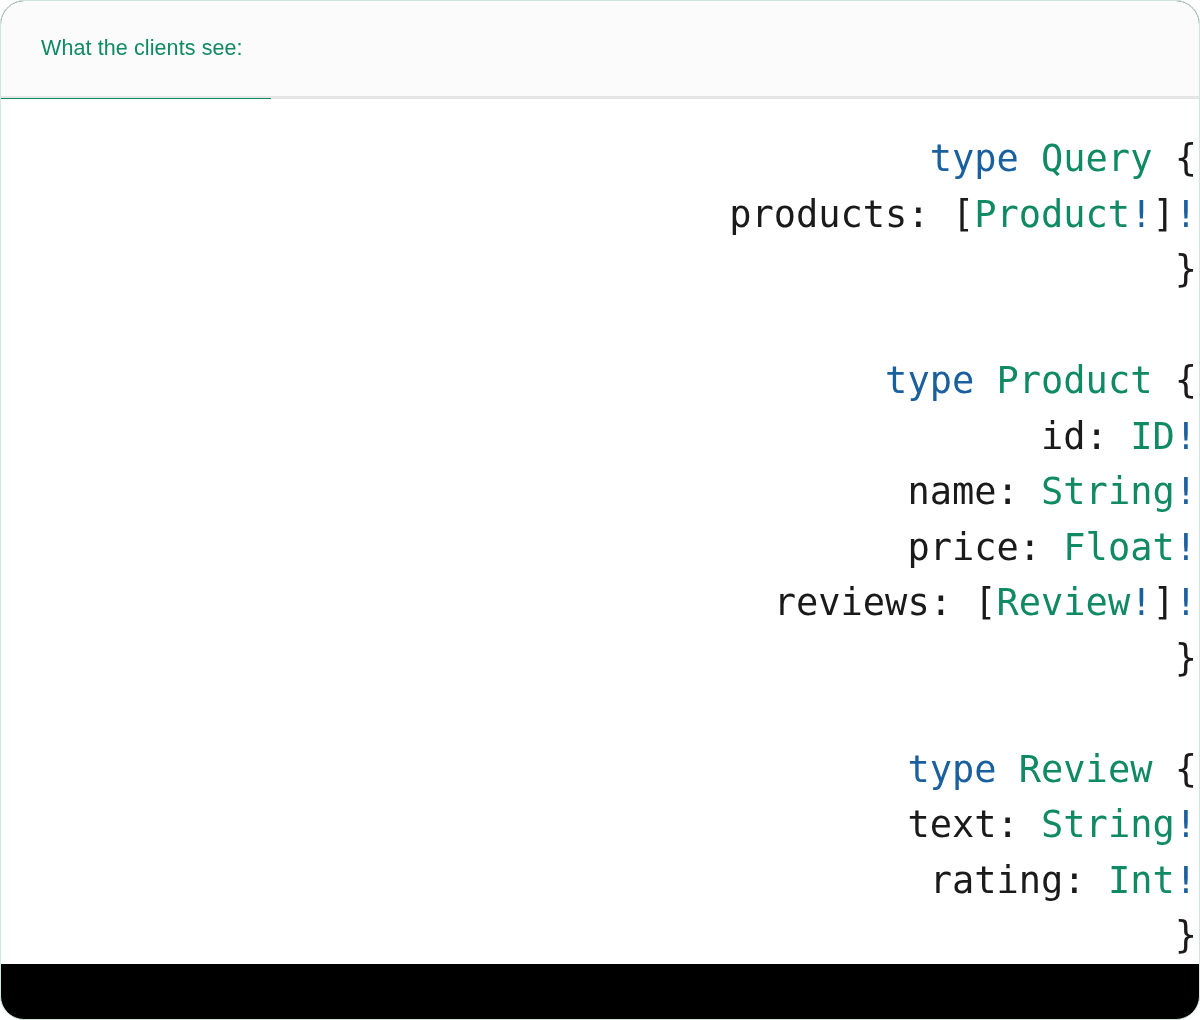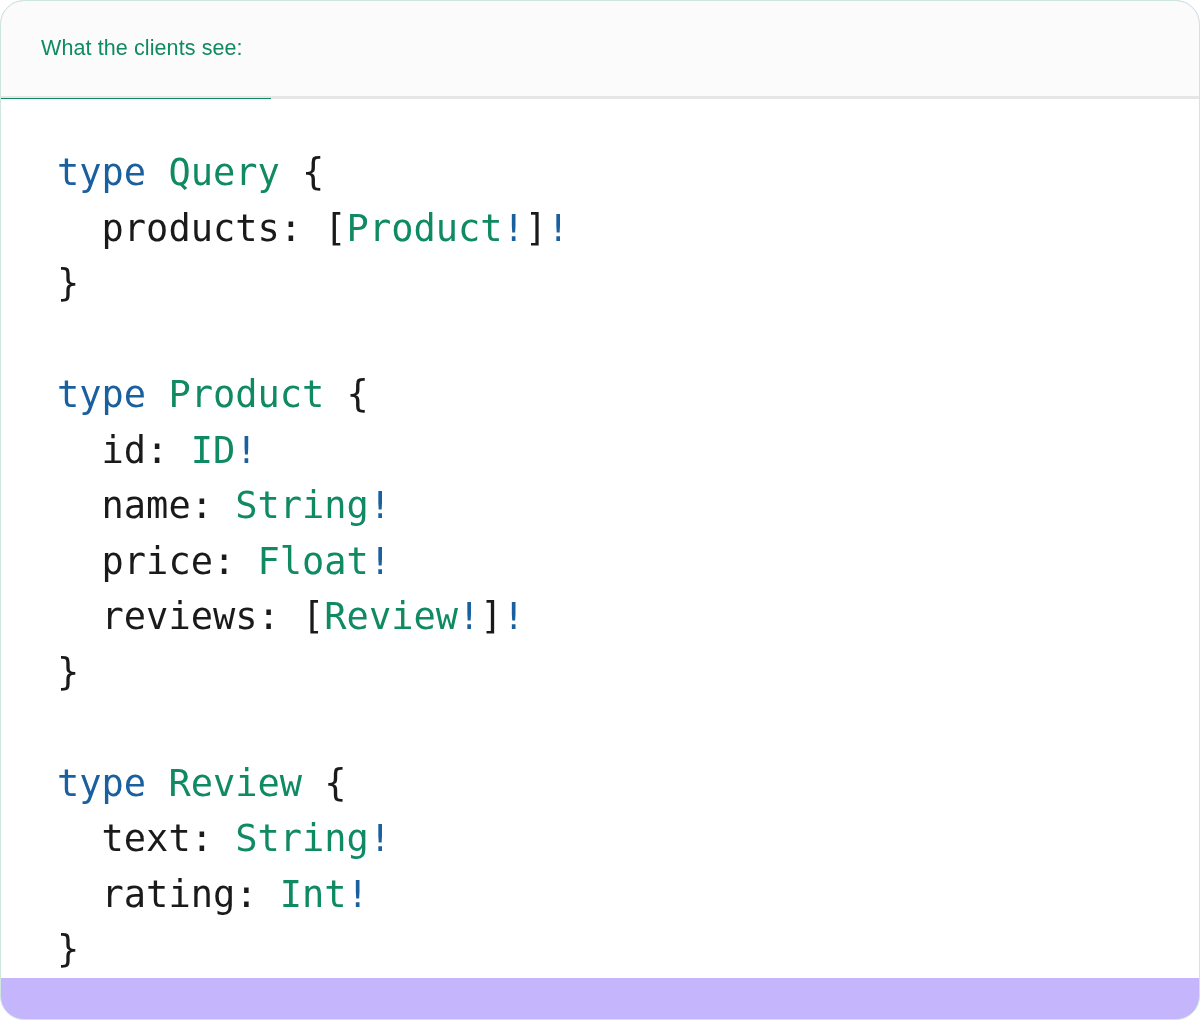--- a/index.html
+++ b/index.html
@@ -64,44 +64,45 @@
   }
 
   
   #code-body {
     position: relative;
     padding: 30px 0 0 40px;
     background: #ffffff;
   }
 
   pre#schema {
-    margin: 16px;
+    margin: 2px;
     font-family: "DejaVu Sans Mono", monospace;
     font-size: 37px;
     line-height: 55.5px;
     color: #1a1a1a;
     white-space: pre;
     tab-size: 2;
+    text-align: right;
   }
 
   .kw   { color: #1a5f9e; }   
   .tname{ color: #0f8a63; }   
   .punc { color: #1a1a1a; }   
   .field{ color: #1a1a1a; }   
   .bang { color: #1a5f9e; }   
 </style>
 <style>.kw{color:#1a5f9e;}
 .tname{color:#0f8a63;}
 .punc{color:#1a1a1a;}
 .field{color:#1a1a1a;}
 .bang{color:#1a5f9e;}
 .tab-label{color:#0f8a63;}
 .tab.active::after{background:#0f8a63;}
 #tabstrip{background:#fbfbfb;border-bottom-color:#e6e6e6;}
-#card{border-color:#cfe6dc;background:#c4b5fd;}</style></head>
+#card{border-color:#cfe6dc;background:#000000;}</style></head>
 <body>
 
 <div id="card">
 
   <div id="tabstrip">
     <div class="tab active">
       <span class="tab-label">What the clients see:</span>
     </div>
   </div>
 

